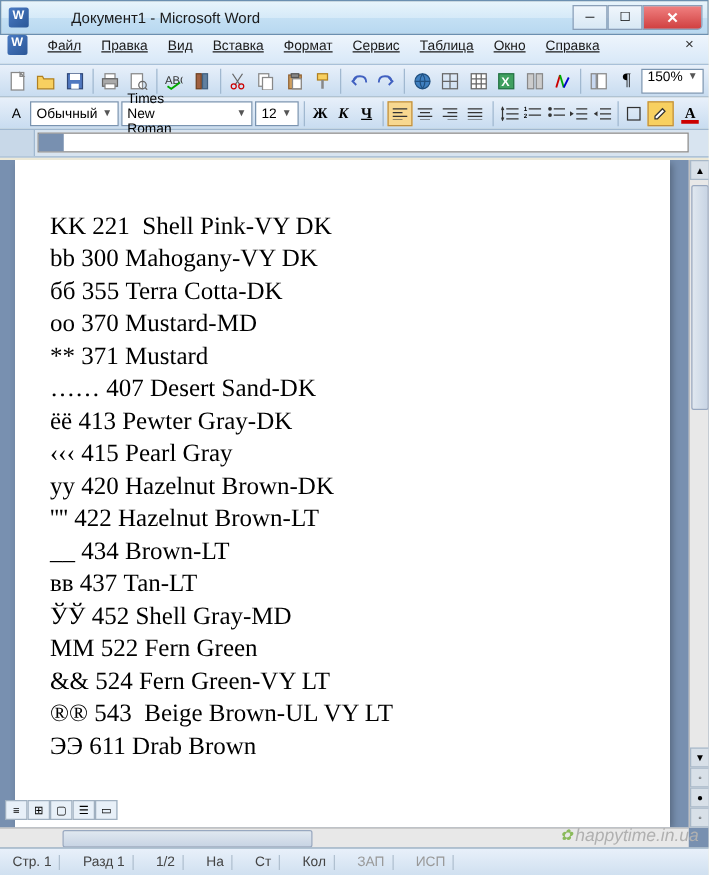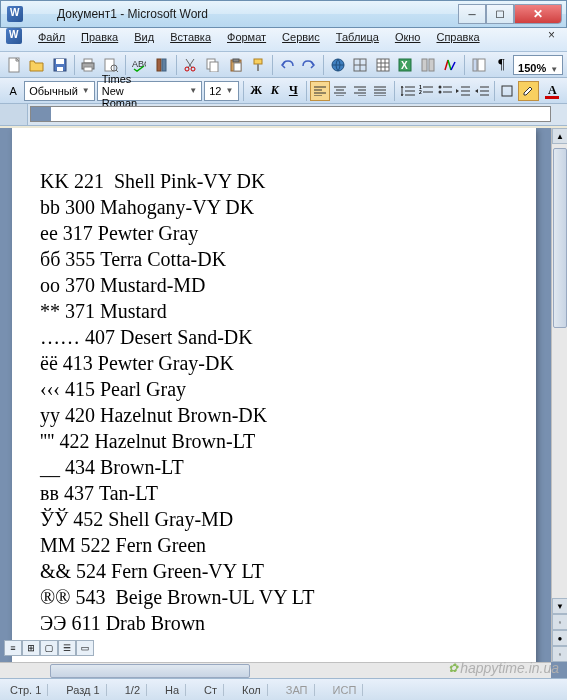--- a/index.html
+++ b/index.html
@@ -22,21 +22,21 @@
 .menu-item { font-size: 11px; padding: 3px 8px; color: #1a1a1a; cursor: pointer; }
 .menu-item u { text-decoration: underline; }
 .menu-close { margin-left: auto; font-size: 12px; color: #333; padding: 0 6px; cursor: pointer; }
 
 
 .toolbar { height: 26px; background: linear-gradient(to bottom, #e8f0fa, #c8dcf0); border-bottom: 1px solid #a0b8d0; display: flex; align-items: center; padding: 0 4px; gap: 1px; }
 .tb-btn { width: 22px; height: 22px; display: flex; align-items: center; justify-content: center; font-size: 12px; cursor: pointer; border-radius: 2px; }
 .tb-sep { width: 1px; height: 20px; background: #a0b8d0; margin: 0 2px; }
 .tb-dropdown { display: flex; align-items: center; background: white; border: 1px solid #7a94b0; height: 20px; font-size: 11px; padding: 0 4px; }
 .tb-dropdown-arrow { margin-left: 4px; font-size: 8px; color: #555; }
-.tb-zoom { display: flex; align-items: flex-end; background: white; border: 1px solid #7a94b0; height: 20px; padding: 0 4px; font-size: 11px; margin-left: auto; font-weight: bold; }
+.tb-zoom { display: flex; align-items: flex-start; background: white; border: 1px solid #7a94b0; height: 20px; padding: 0 4px; font-size: 11px; margin-left: auto; }
 
 
 .fmt-toolbar { height: 26px; background: linear-gradient(to bottom, #e8f0fa, #c8dcf0); border-bottom: 1px solid #a0b8d0; display: flex; align-items: center; padding: 0 4px; gap: 2px; }
 .style-box { width: 80px; }
 .font-box { width: 120px; gap: 48px; }
 .size-box { width: 40px; }
 .fmt-btn { width: 20px; height: 20px; display: flex; align-items: center; justify-content: center; font-size: 12px; font-weight: bold; font-family: 'Times New Roman', serif; cursor: pointer; }
 .fmt-btn.active { background: #f8d890; border: 1px solid #c09040; }
 .align-group { display: flex; gap: 0; }
 .highlight-btn { width: 26px; height: 20px; background: #f8d060; border: 1px solid #c09040; display: flex; align-items: center; justify-content: center; }
@@ -367,21 +367,20 @@
   <div class="ruler">
     <div class="ruler-dark"></div>
   </div>
 </div>
 
 <div class="doc-area">
   <div class="doc-scroll">
     <div class="page" id="doc-page">
         <div class="doc-line">KK 221  Shell Pink-VY DK</div>
         <div class="doc-line">bb 300 Mahogany-VY DK</div>
-        <div class="doc-line">ee 317 Pewter Gray</div>
         <div class="doc-line">бб 355 Terra Cotta-DK</div>
         <div class="doc-line">oo 370 Mustard-MD</div>
         <div class="doc-line">** 371 Mustard</div>
         <div class="doc-line">…… 407 Desert Sand-DK</div>
         <div class="doc-line">ёё 413 Pewter Gray-DK</div>
         <div class="doc-line">‹‹‹ 415 Pearl Gray</div>
         <div class="doc-line">yy 420 Hazelnut Brown-DK</div>
         <div class="doc-line">'''' 422 Hazelnut Brown-LT</div>
         <div class="doc-line">__ 434 Brown-LT</div>
         <div class="doc-line">вв 437 Tan-LT</div>

